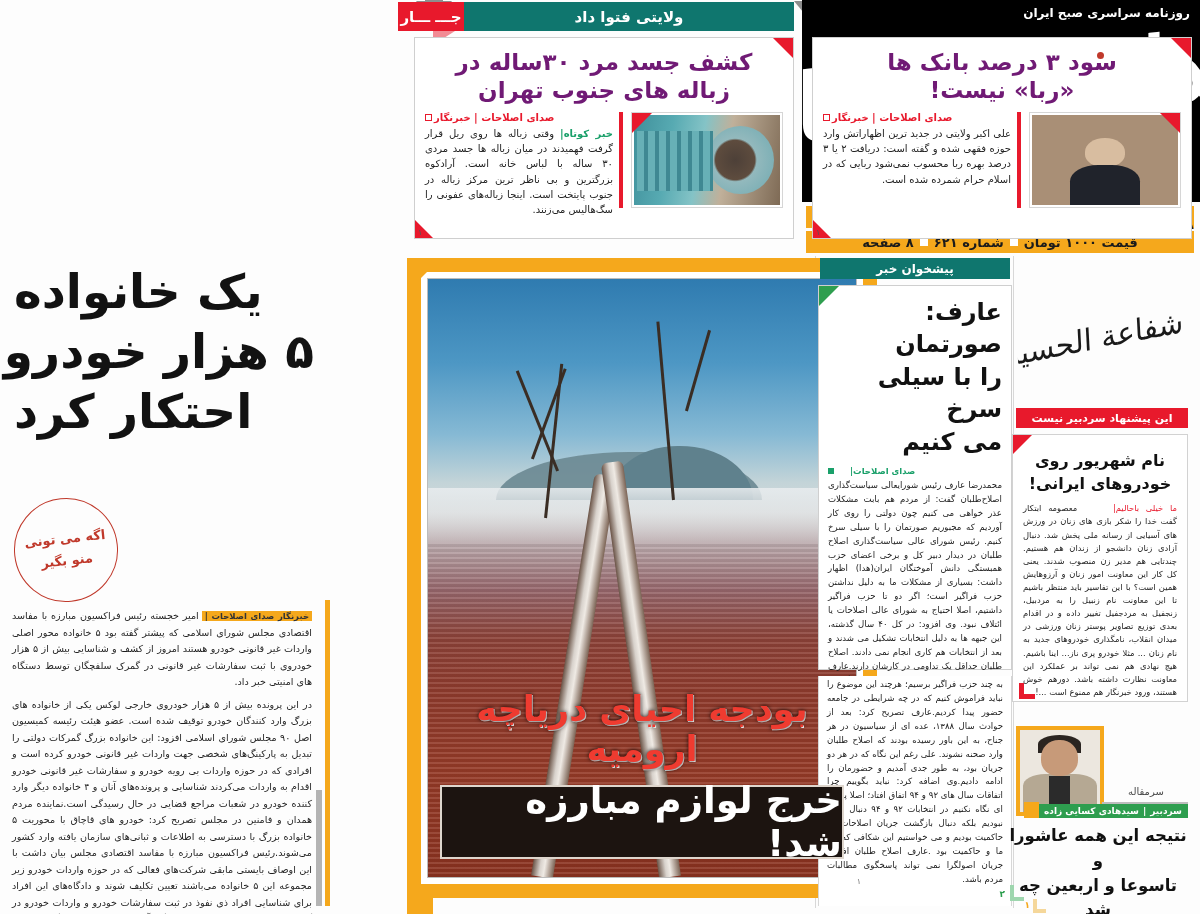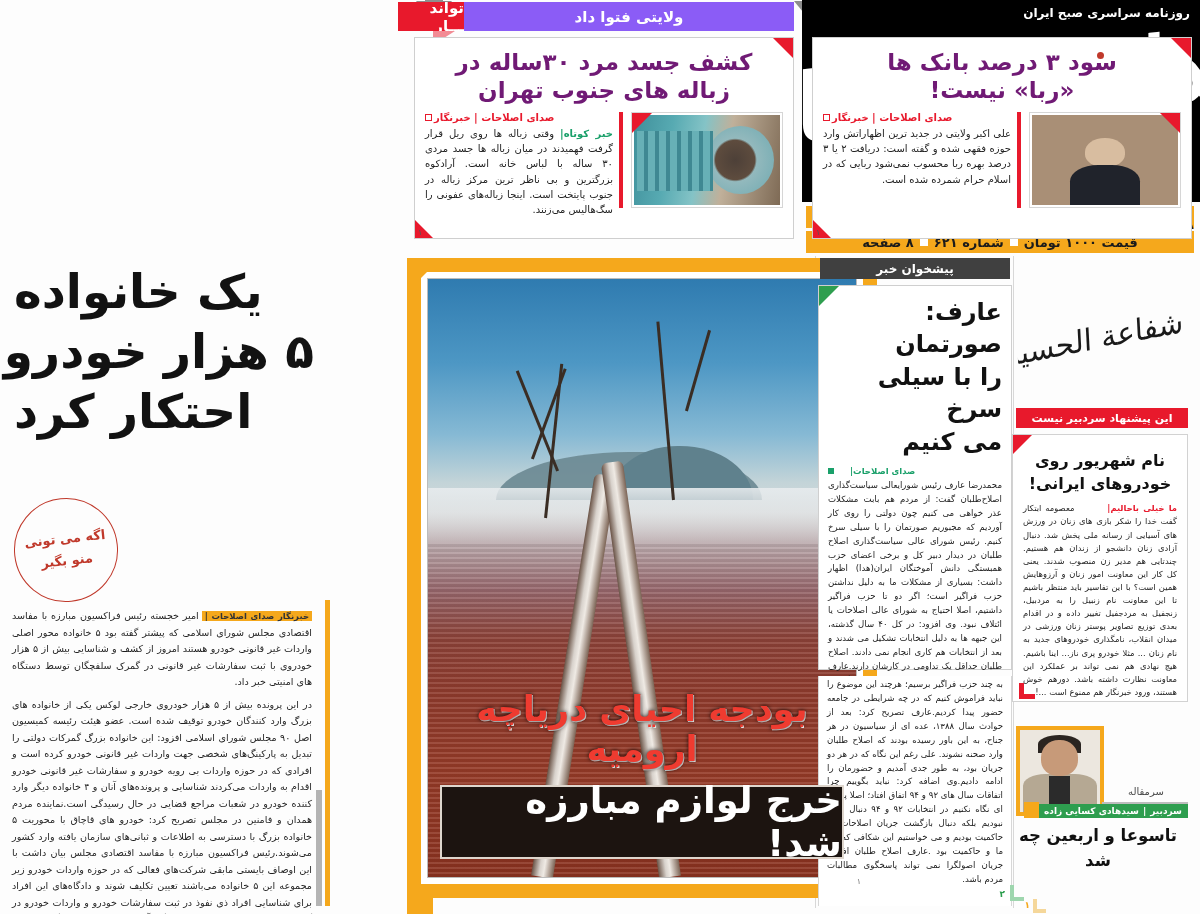--- a/index.html
+++ b/index.html
@@ -15,21 +15,21 @@
     background: #fdfdfd;
   }
 
   
   .teaser-strip {
     position: absolute; top: 0; right: 0;
     width: 800px; height: 33px;
   }
   .teaser {
     position: absolute; top: 2px; height: 29px;
-    background: #8b5cf6;
+    background: #0f766e;
     color: #ffffff;
     font-size: 15px; font-weight: bold;
     display: flex; align-items: center; justify-content: center;
     letter-spacing: -0.3px;
   }
   .teaser-a { right: 406px; width: 330px; }
   .teaser-b { right: 20px; width: 330px; }
   .teaser-arrow {
     position: absolute; top: 1px;
     width: 0; height: 0;
@@ -363,21 +363,21 @@
   }
   .pg-num-photo {
     position: absolute; bottom: -2px; right: 2px;
     font-size: 8px; color: #777; z-index: 7;
   }
 
   
   .green-bar {
     position: absolute; top: 258px; right: 190px;
     width: 190px; height: 21px;
-    background: #404040;
+    background: #0f766e;
     color: #fff; font-size: 12px; font-weight: bold;
     display: flex; align-items: center; justify-content: center;
   }
   .aref-box {
     position: absolute; top: 285px; right: 188px;
     width: 194px; height: 385px;
     border: 1px solid #cfcfcf;
     background: #fff;
     padding: 10px 9px 6px 9px;
   }
@@ -464,21 +464,21 @@
     border-right: 19px solid transparent;
   }
   .women-head {
     font-size: 16px; font-weight: bold; color: #111;
     text-align: center; line-height: 1.45; margin-bottom: 7px;
   }
   .women-body {
     font-size: 8.4px; line-height: 1.56; color: #1e1e1e;
     text-align: justify; direction: rtl;
   }
-  .women-body .kicker { color: #e8192c; font-weight: bold; padding-left: 29px; }
+  .women-body .kicker { color: #e8192c; font-weight: normal; padding-left: 29px; }
   .corner-red-L {
     position: absolute; bottom: 2px; left: 6px;
     width: 5px; height: 16px; background: #e8192c;
   }
   .corner-red-L::after {
     content: ""; position: absolute; left: 0; bottom: 0;
     width: 16px; height: 5px; background: #e8192c;
   }
 
   
@@ -566,21 +566,21 @@
 <body>
 
 <div id="page">
 
   <div class="teaser-strip">
     <div class="teaser teaser-b">حکایت های جنوب پایتخت</div>
     <div class="teaser teaser-a">ولایتی فتوا داد</div>
     <div class="teaser-arrow arrow-b"></div>
     <div class="teaser-arrow arrow-a"></div>
   </div>
-  <div class="teaser-tag">تواند ـــار</div>
+  <div class="teaser-tag">جـــ ـــار</div>
   <div class="teaser-tag-tail"></div>
 
   <div class="masthead">
     <div class="mh-strap">روزنامه سراسری صبح ایران</div>
     <div class="mh-logo">صدای اصلاحات</div>
     <div class="mh-issn">ISSN 2588-4581</div>
     <div class="mh-site">eslahat.news</div>
   </div>
 
   <div class="infobar infobar-1">
@@ -742,17 +742,18 @@
     <div class="edi-sarmaghale">سرمقاله</div>
     <div class="edi-rule"></div>
     <div class="edi-green">
       <span>سردبیر</span>
       <span>|</span>
       <span>سیدهادی کسایی زاده</span>
     </div>
     <div class="edi-gold-sq"></div>
   </div>
   <div class="edi-head">
+    <div>نتیجه این همه عاشورا و</div>
     <div>تاسوعا و اربعین چه شد</div>
   </div>
   <div class="edi-corner">۱</div>
 
 </div>
 
 </body></html>

